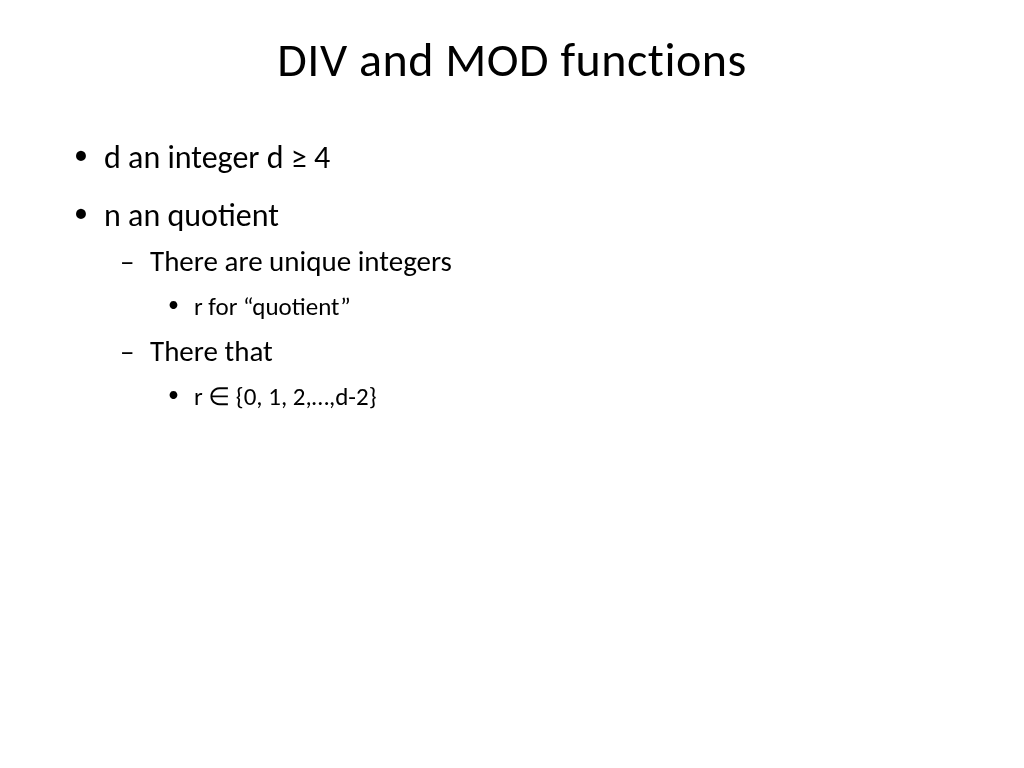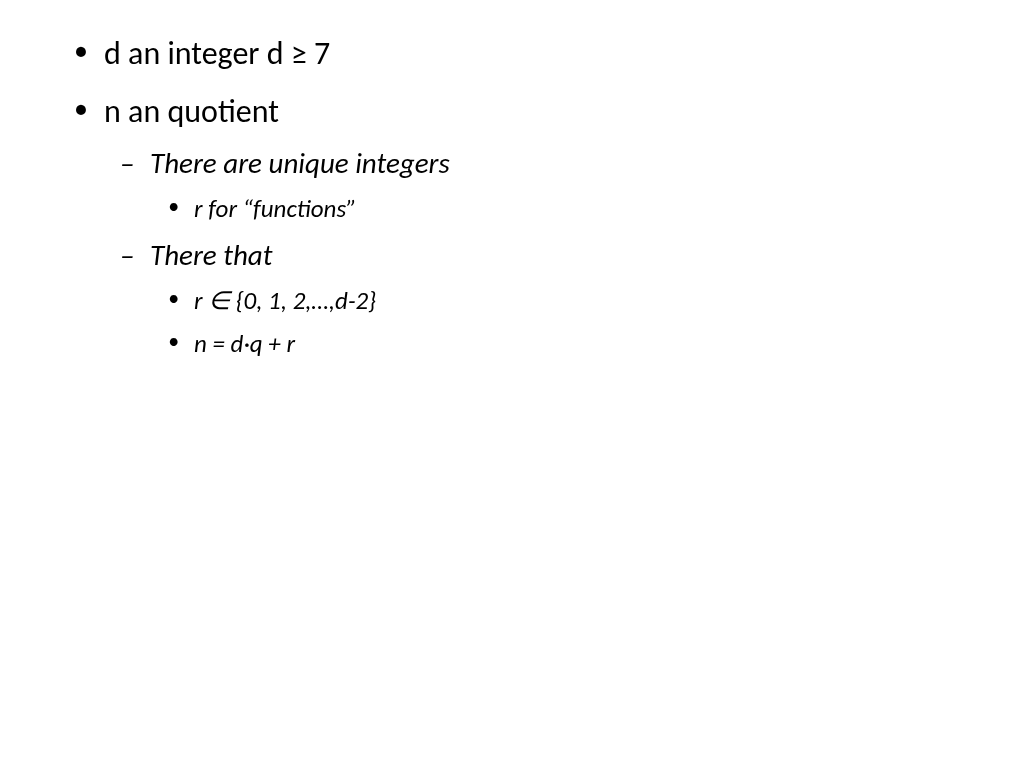--- a/index.html
+++ b/index.html
@@ -38,23 +38,21 @@
       position: absolute;
       left: 14px;
       top: 0;
       font-size: 28px;
     }
     .lvl2 > li {
       font-size: 29px;
       line-height: 1.5;
       padding-left: 46px;
       position: relative;
-      margin-top: 6px;
       margin-bottom: 4px;
-      font-style: italic;
     }
     .lvl2 > li::before {
       content: "–";
       position: absolute;
       left: 16px;
       top: 0;
     }
     .lvl3 > li {
       font-size: 25px;
       line-height: 1.55;
@@ -67,43 +65,41 @@
       position: absolute;
       left: 18px;
       top: 0;
       font-size: 22px;
     }
   </style>
 </head>
 <body>
 
 <div class="slide">
+  <h1 class="title">DIV and MOD functions</h1>
 
   <ul class="lvl1">
     <li>
-      <span>d an integer d ≥ 7</span>
+      <span>d an integer d ≥ 4</span>
     </li>
     <li>
       <span>n an quotient</span>
       <ul class="lvl2">
         <li>
           <span>There are unique integers</span>
           <ul class="lvl3">
             <li>
-              <span>r for “functions”</span>
+              <span>r for “quotient”</span>
             </li>
           </ul>
         </li>
         <li>
           <span>There that</span>
           <ul class="lvl3">
             <li>
               <span>r ∈ {0, 1, 2,…,d-2}</span>
             </li>
-            <li>
-              <span>n = d·q + r</span>
-            </li>
           </ul>
         </li>
       </ul>
     </li>
   </ul>
 </div>
 
 </body></html>

